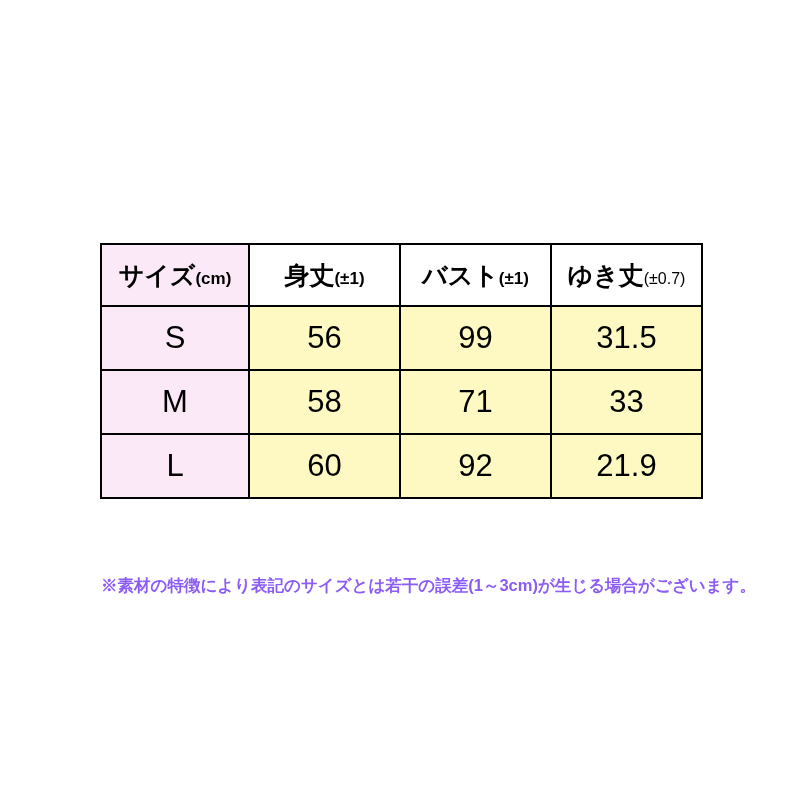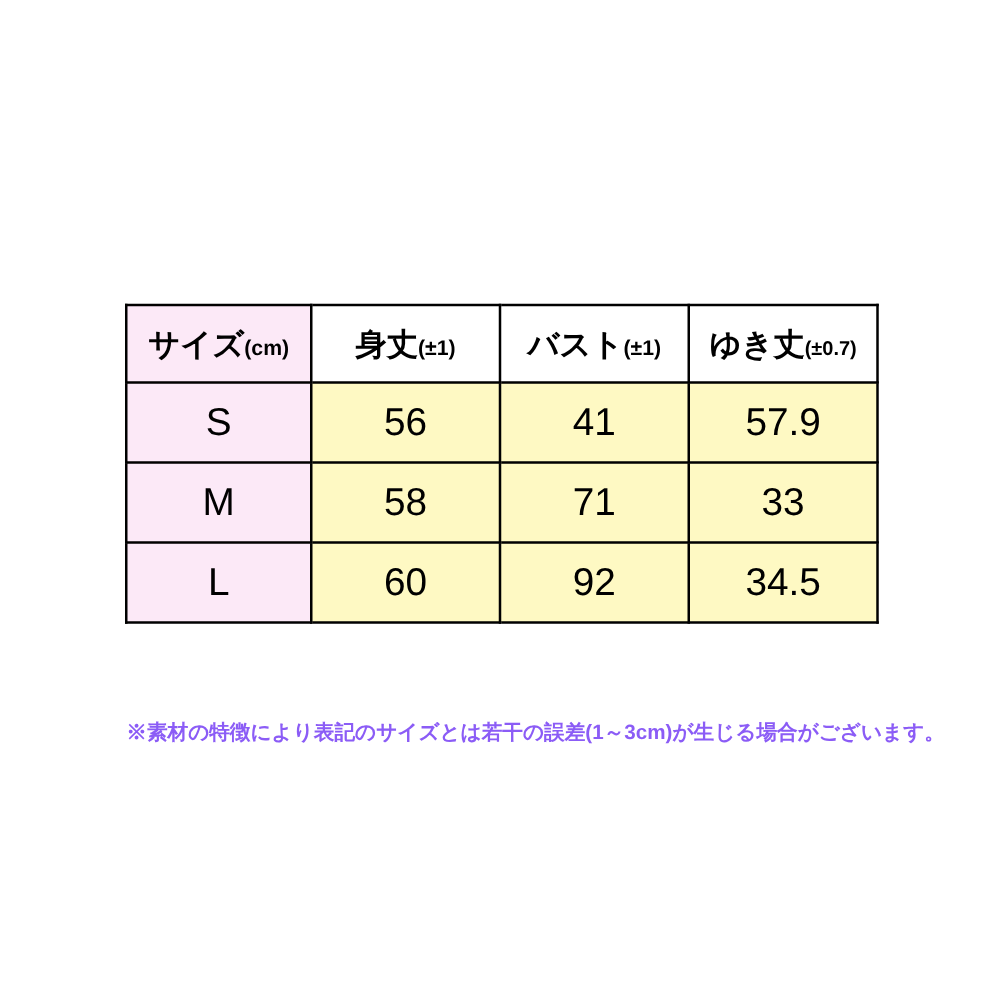--- a/index.html
+++ b/index.html
@@ -55,21 +55,21 @@
   }
   tr.header-row td.head-cell {
     background: #ffffff;
   }
   .unit {
     font-size: 17px;
     font-weight: bold;
   }
   .unit-small {
     font-size: 16px;
-    font-weight: bold;
+    font-weight: normal;
   }
   tr.data-row td {
     height: 62px;
     font-size: 31px;
     font-weight: normal;
   }
   tr.data-row td.size-cell {
     background: #fce9f7;
   }
   tr.data-row td.val-cell {
@@ -111,36 +111,36 @@
             <span>バスト</span><span class="unit">(±1)</span>
           </td>
           <td class="head-cell">
             <span>ゆき丈</span><span class="unit-small">(±0.7)</span>
           </td>
         </tr>
 
         <tr class="data-row">
           <td class="size-cell">S</td>
           <td class="val-cell">56</td>
-          <td class="val-cell">41</td>
-          <td class="val-cell">57.9</td>
+          <td class="val-cell">99</td>
+          <td class="val-cell">31.5</td>
         </tr>
 
         <tr class="data-row">
           <td class="size-cell">M</td>
           <td class="val-cell">58</td>
           <td class="val-cell">71</td>
           <td class="val-cell">33</td>
         </tr>
 
         <tr class="data-row">
           <td class="size-cell">L</td>
           <td class="val-cell">60</td>
           <td class="val-cell">92</td>
-          <td class="val-cell">34.5</td>
+          <td class="val-cell">21.9</td>
         </tr>
 
       </tbody>
     </table>
   </div>
 
   <div class="note">※素材の特徴により表記のサイズとは若干の誤差(1～3cm)が生じる場合がございます。</div>
 
 </div>
 

